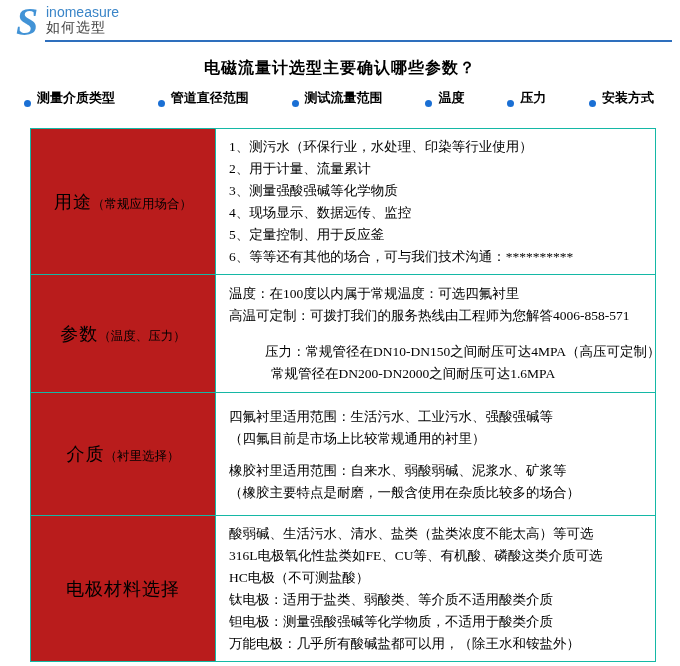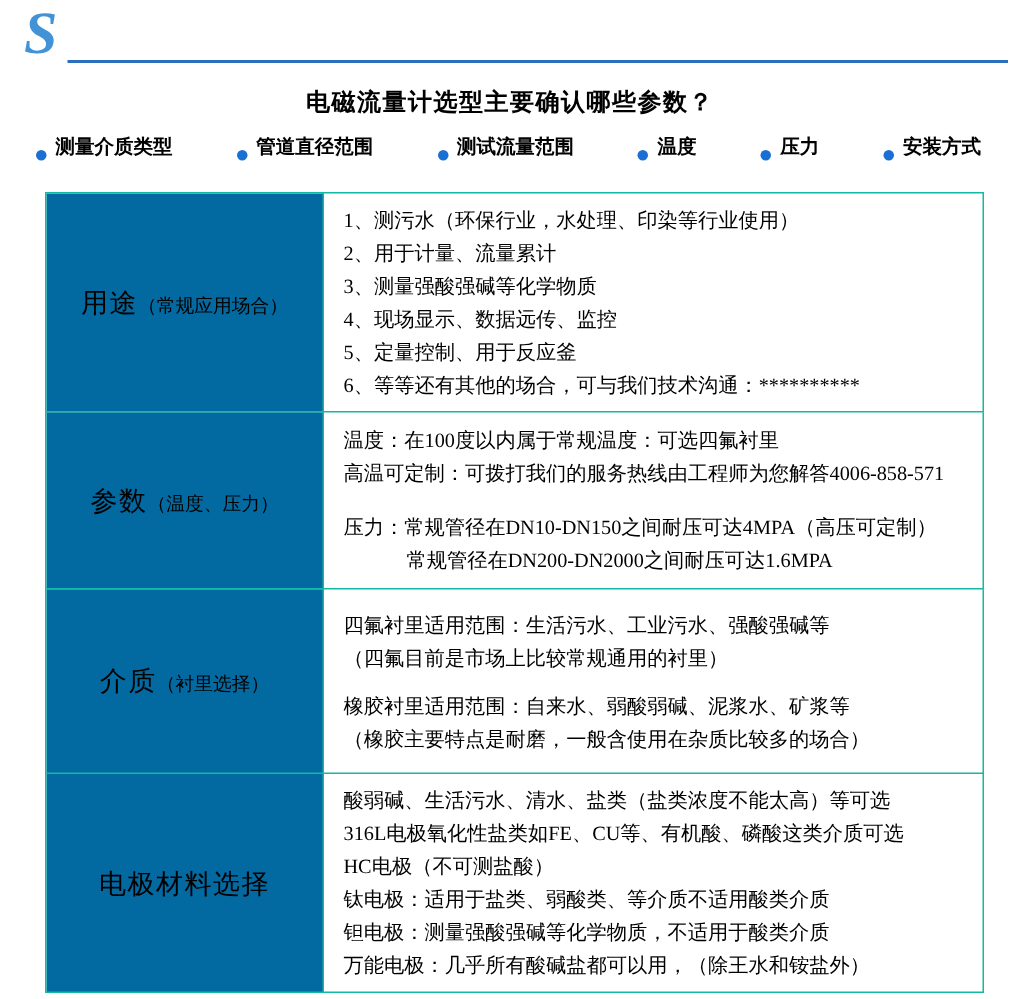--- a/index.html
+++ b/index.html
@@ -63,40 +63,44 @@
     border-collapse: collapse;
     table-layout: fixed;
   }
   table.spec td {
     border: 1px solid #14b8a6;
     vertical-align: middle;
   }
   td.hdr-cell {
     width: 185px;
     text-align: center;
-    background: #0369a1;
+    background: #b91c1c;
   }
   .hdr-main { font-size: 18px; color: #000000; letter-spacing: 1px; }
   .hdr-sub  { font-size: 12.5px; color: #000000; }
   td.content-cell { width: 440px; padding: 7px 8px 6px 13px; vertical-align: top; }
   .line { font-size: 13.5px; line-height: 22px; white-space: nowrap; color: #000000; }
-  .gap-top { margin-top: 14px; }
+  .gap-top { margin-top: 14px; margin-left: 36px; }
   .gap-top-lg { margin-top: 10px; }
   .indent { padding-left: 42px; }
   tr.row-usage     td { height: 140px; }
   tr.row-params    td { height: 118px; }
   tr.row-medium    td { height: 123px; }
   tr.row-electrode td { height: 144px; }
 </style>
 </head>
 <body>
 
 <div class="header">
   <div class="logo">
     <span class="logo-s">S</span>
+    <span class="logo-text">
+      <span class="logo-brand">inomeasure</span>
+      <span class="logo-sub">如何选型</span>
+    </span>
   </div>
   <div class="header-rule"></div>
 </div>
 
 <h1 class="title">电磁流量计选型主要确认哪些参数？</h1>
 
 <ul class="bullets">
   <li>
     <span class="dot"></span>
     <span class="bullet-label">测量介质类型</span>

